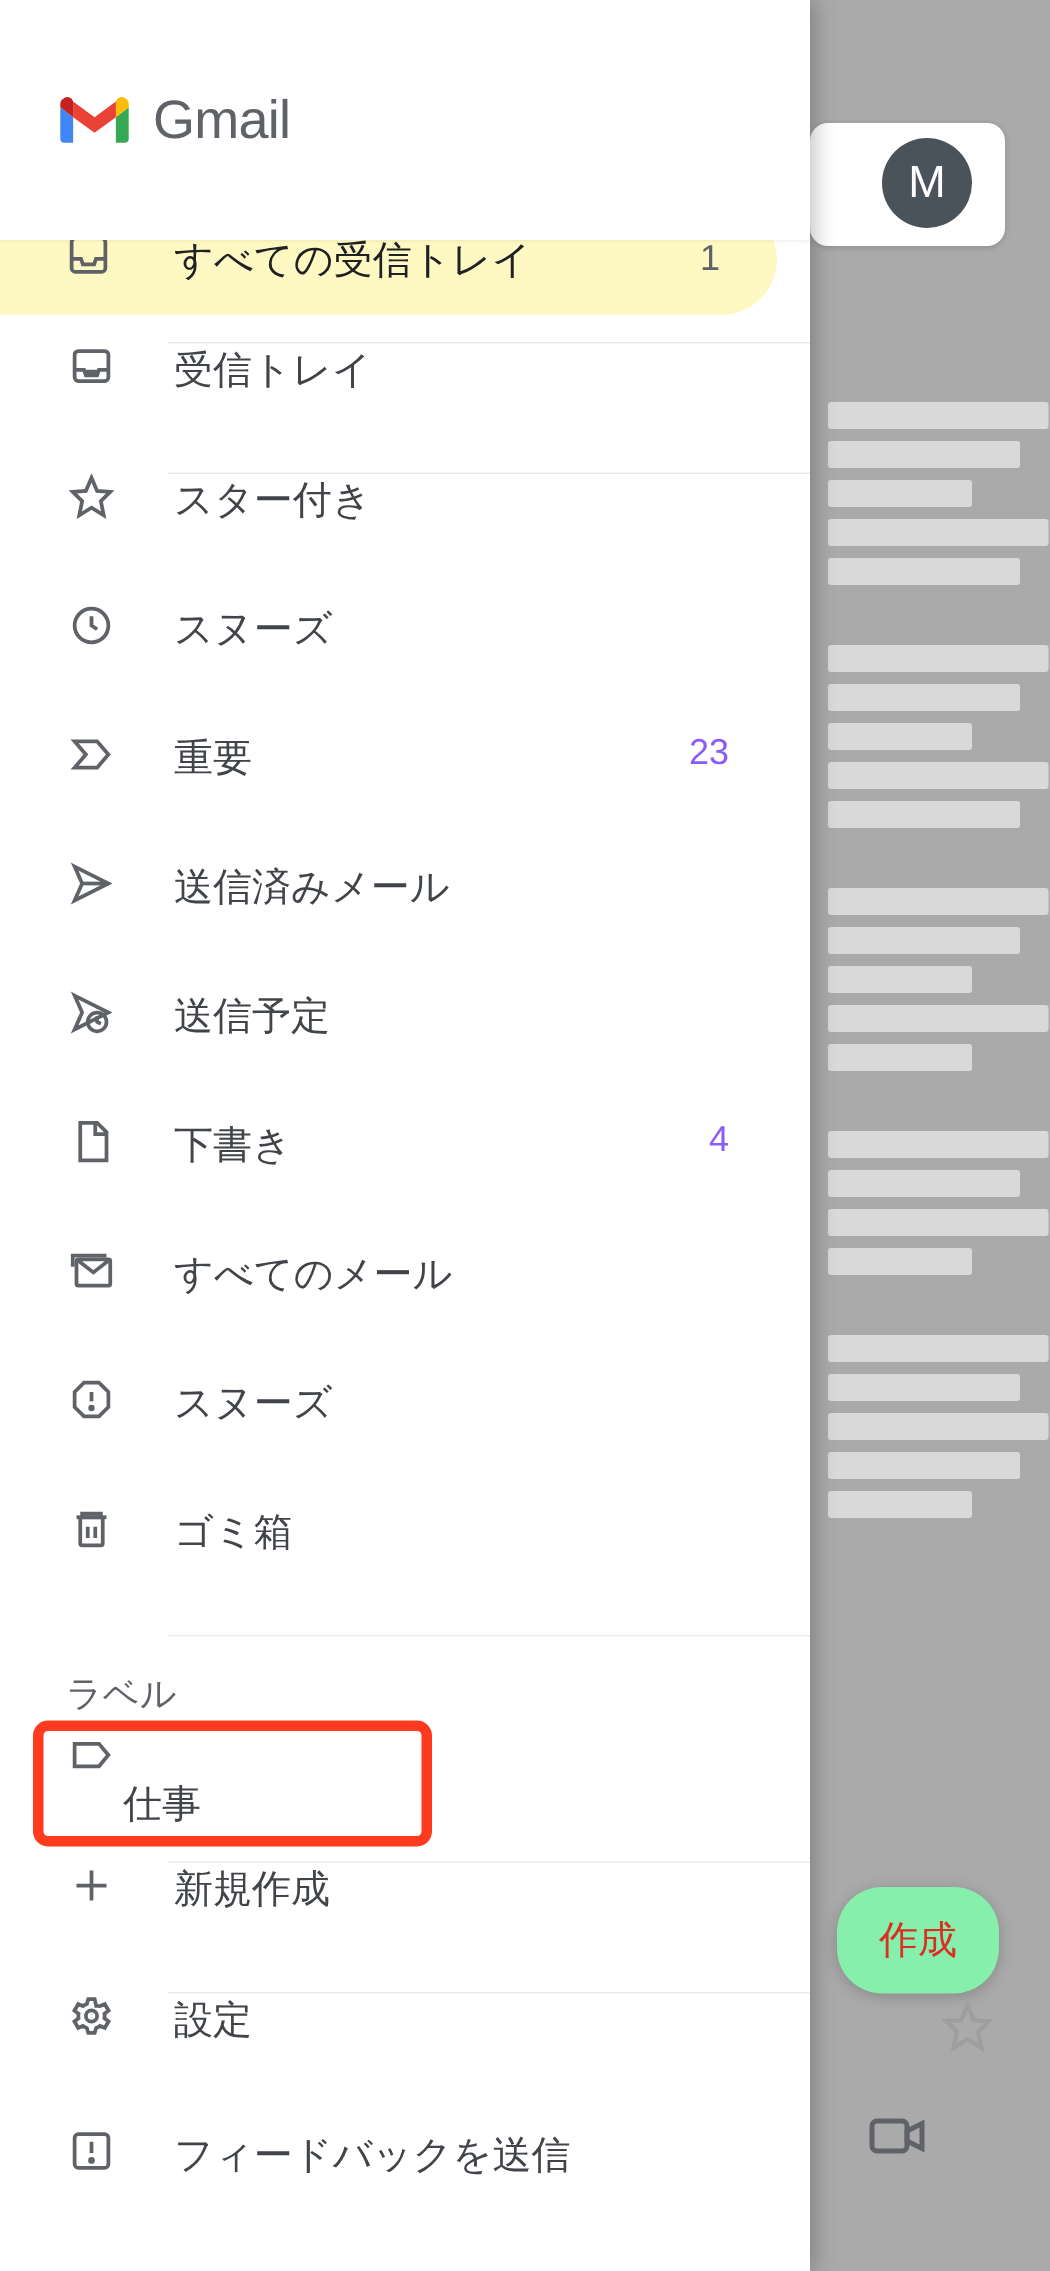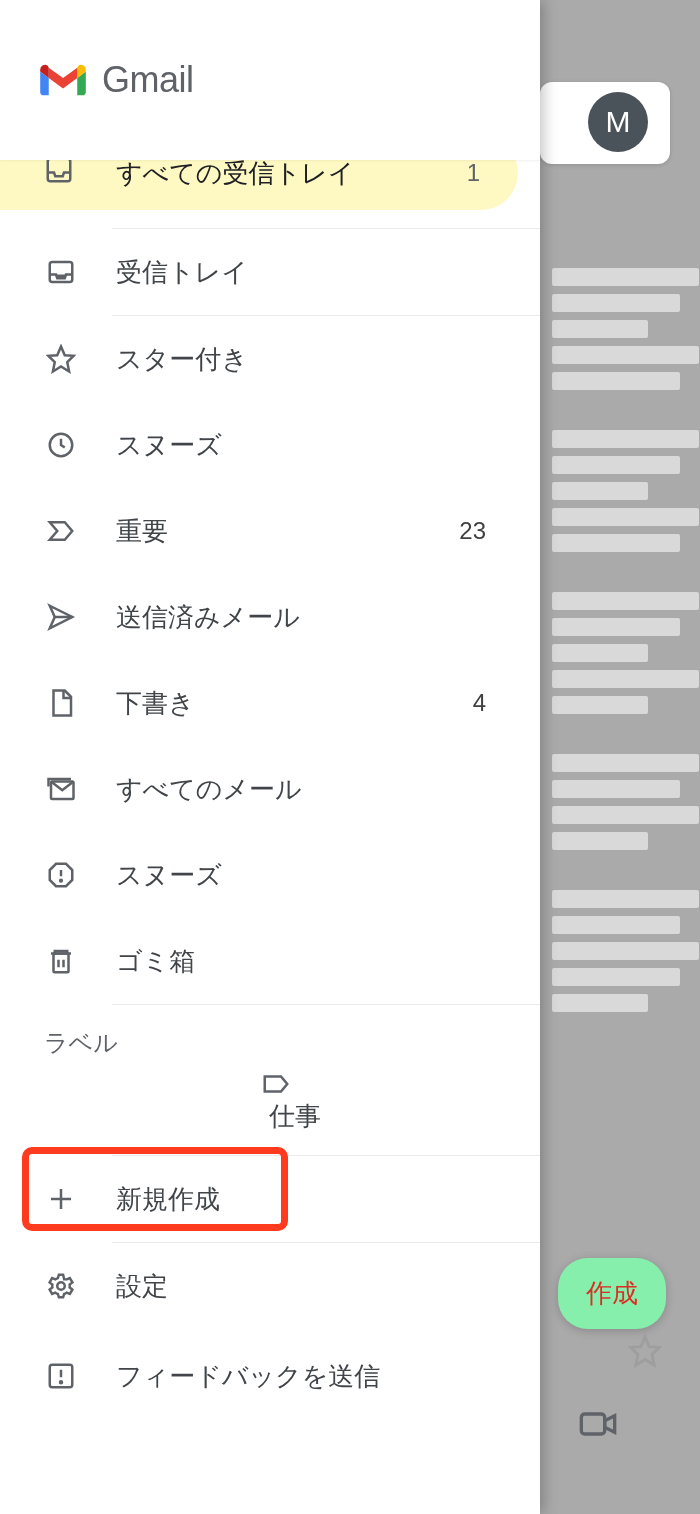--- a/index.html
+++ b/index.html
@@ -84,29 +84,29 @@
     display: flex; align-items: center;
     padding-left: 44px;
     color: #202124;
     font-size: 26px; font-weight: 500;
   }
   .pill-selected .icon { width:34px; color:#5f6368; margin-right:38px; }
   .pill-selected .count { margin-left:auto; margin-right: 38px; color:#5f6368; font-size: 24px; }
   .divider { border-top: 1px solid #e8eaed; margin-left: 112px; }
 
   .row {
-    display: flex; align-items: center;
+    display: flex; 
     height: 86px;
     padding-left: 44px; padding-right: 32px;
     color:#5f6368;
     font-size: 26px;
   }
   .row .icon { width:34px; display:flex; justify-content:center; color:#5f6368; }
   .row .label { margin-left: 38px; color:#414549; }
-  .row .count { margin-left:auto; color:#404040; font-size:24px; padding-right: 22px;}
+  .row .count { margin-left:auto; color:#8b5cf6; font-size:24px; padding-right: 22px;}
 
   .labels-header {
     font-size: 24px; color:#5f6368; padding: 22px 0 10px 44px;
   }
 
   .highlight-box {
     position: absolute;
     border: 7px solid #ff3b1f;
     border-radius: 10px;
     pointer-events: none;
@@ -259,20 +259,30 @@
     <div class="row">
       <span class="icon">
         <svg class="svg-icon" viewBox="0 0 24 24" fill="none" stroke="currentColor" stroke-width="2">
             <path d="M3 3l18 9-18 9 4-9z"></path>
             <path d="M7 12h14"></path>
           </svg>
       </span>
       <span class="label">送信済みメール</span>
     </div>
 
+    <div class="row">
+      <span class="icon">
+        <svg class="svg-icon" viewBox="0 0 24 24" fill="none" stroke="currentColor" stroke-width="2">
+            <path d="M3 3l18 9-18 9 4-9z"></path>
+            <circle cx="15" cy="17" r="5"></circle>
+            <path d="M15 14v3l2 1"></path>
+          </svg>
+      </span>
+      <span class="label">送信予定</span>
+    </div>
 
     <div class="row">
       <span class="icon">
         <svg class="svg-icon" viewBox="0 0 24 24" fill="none" stroke="currentColor" stroke-width="2">
             <path d="M6 2h9l5 5v15H6z"></path>
             <path d="M14 2v6h6"></path>
           </svg>
       </span>
       <span class="label">下書き</span>
       <span class="count">4</span>

